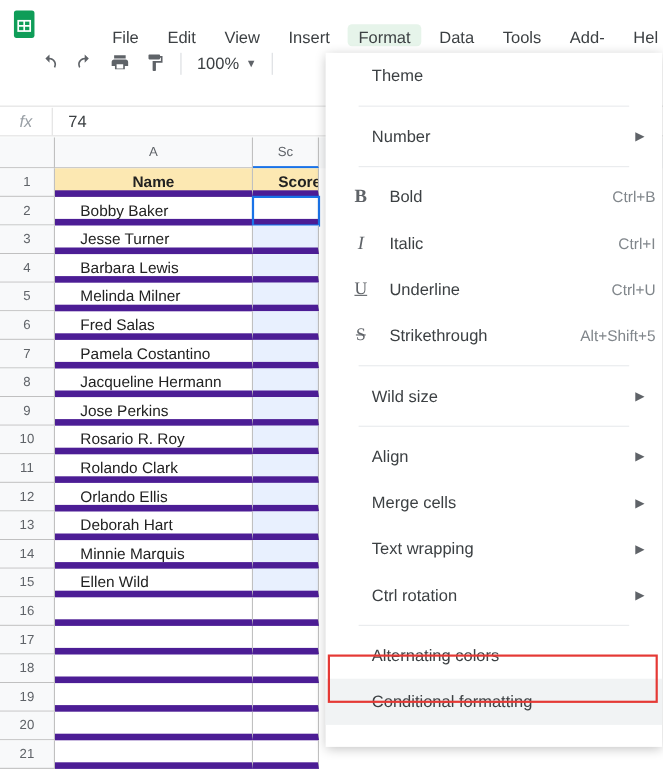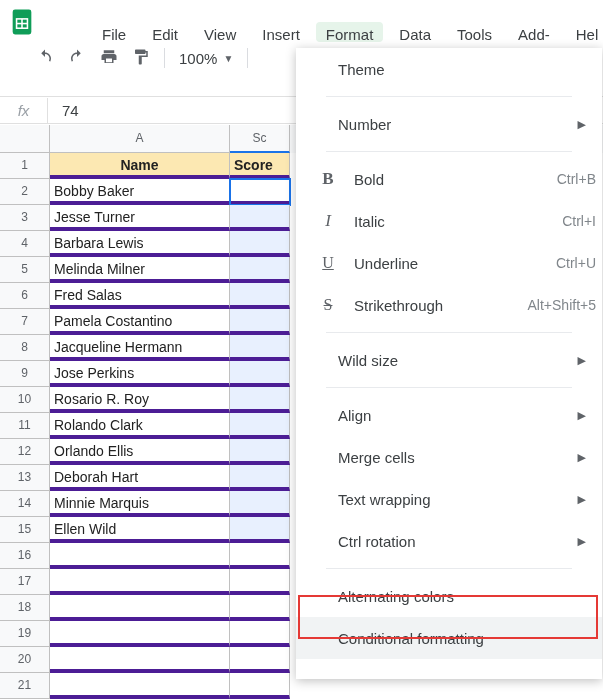--- a/index.html
+++ b/index.html
@@ -91,22 +91,22 @@
     border-right:1px solid #c0c0c0;
     border-bottom:1px solid #c0c0c0;
     background:#f8f9fa;
     text-align:center;
     line-height:25px;
     color:#5f6368;
     font-size:12px;
   }
   .cell {
     border-right:1px solid #c0c0c0;
-    border-bottom:4px solid #4c1d95;
-    padding:0 4px;
+    border-bottom:6px solid #4c1d95;
+    padding:0 23px;
     line-height:25px;
     white-space:nowrap;
     overflow:hidden;
   }
   .cA { width:180px; }
   .cB { width:60px; }
   .name-header { background:#fce8b2; font-weight:bold; text-align:center;}
   .score-header { background:#fce8b2; font-weight:bold; text-align:left;}
   .sel-col { background:#e8f0fe; }
   .active-cell {

